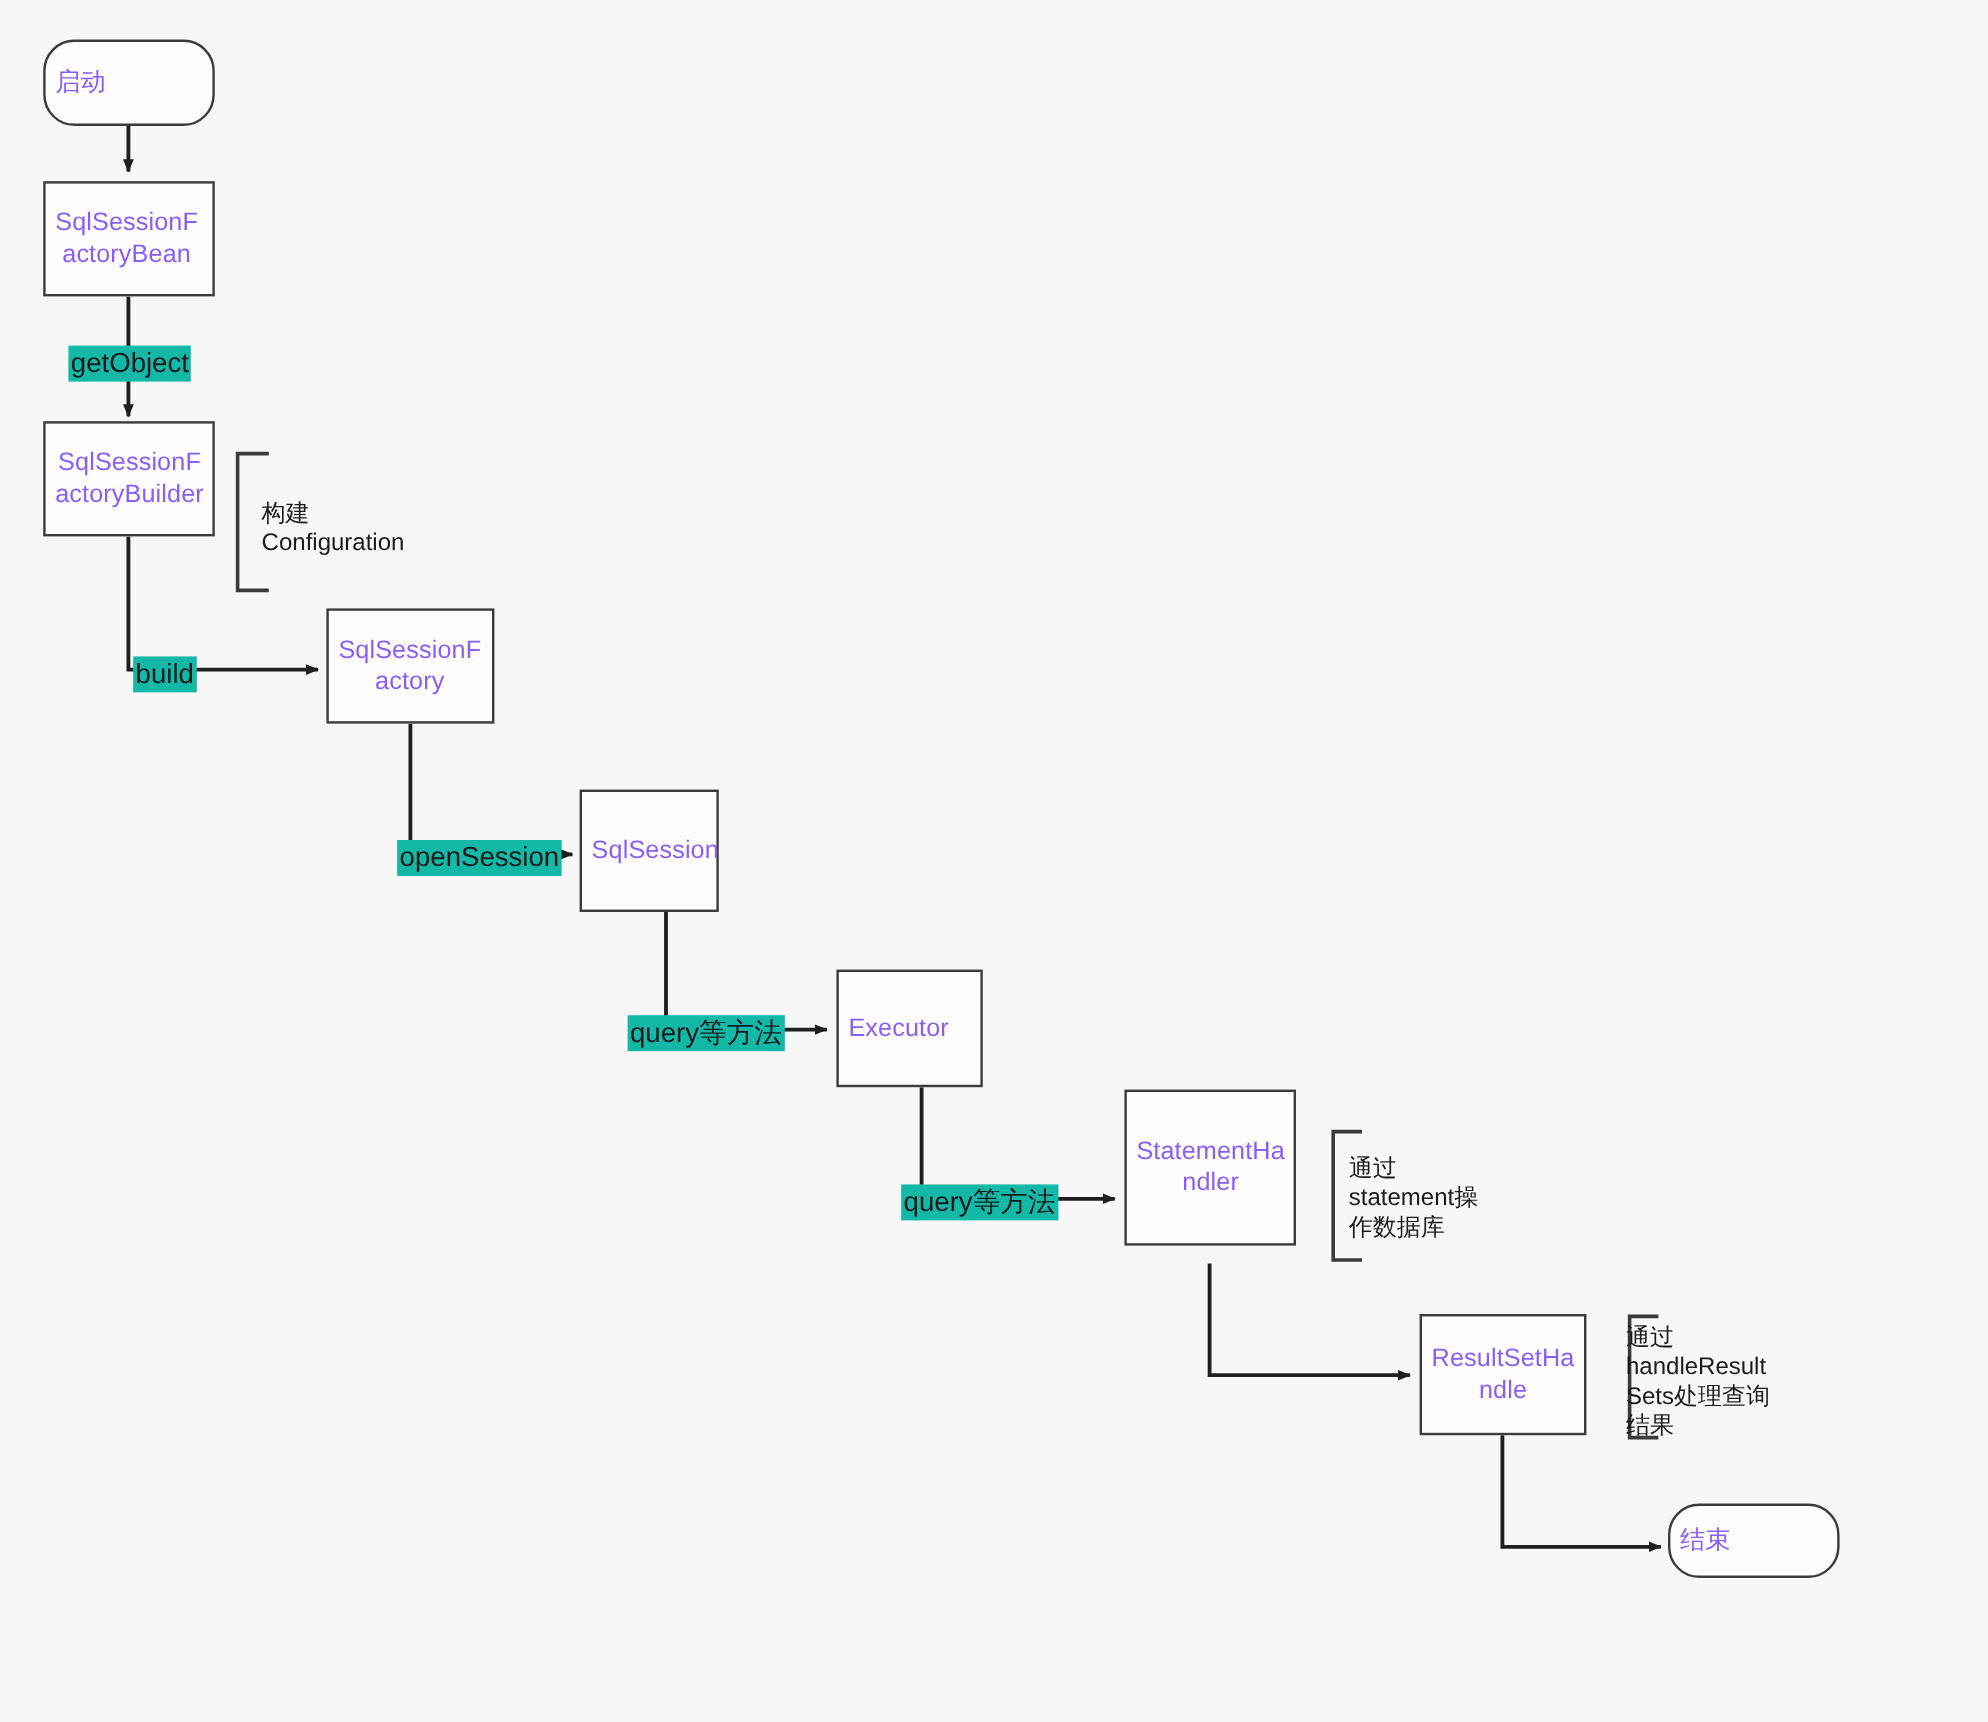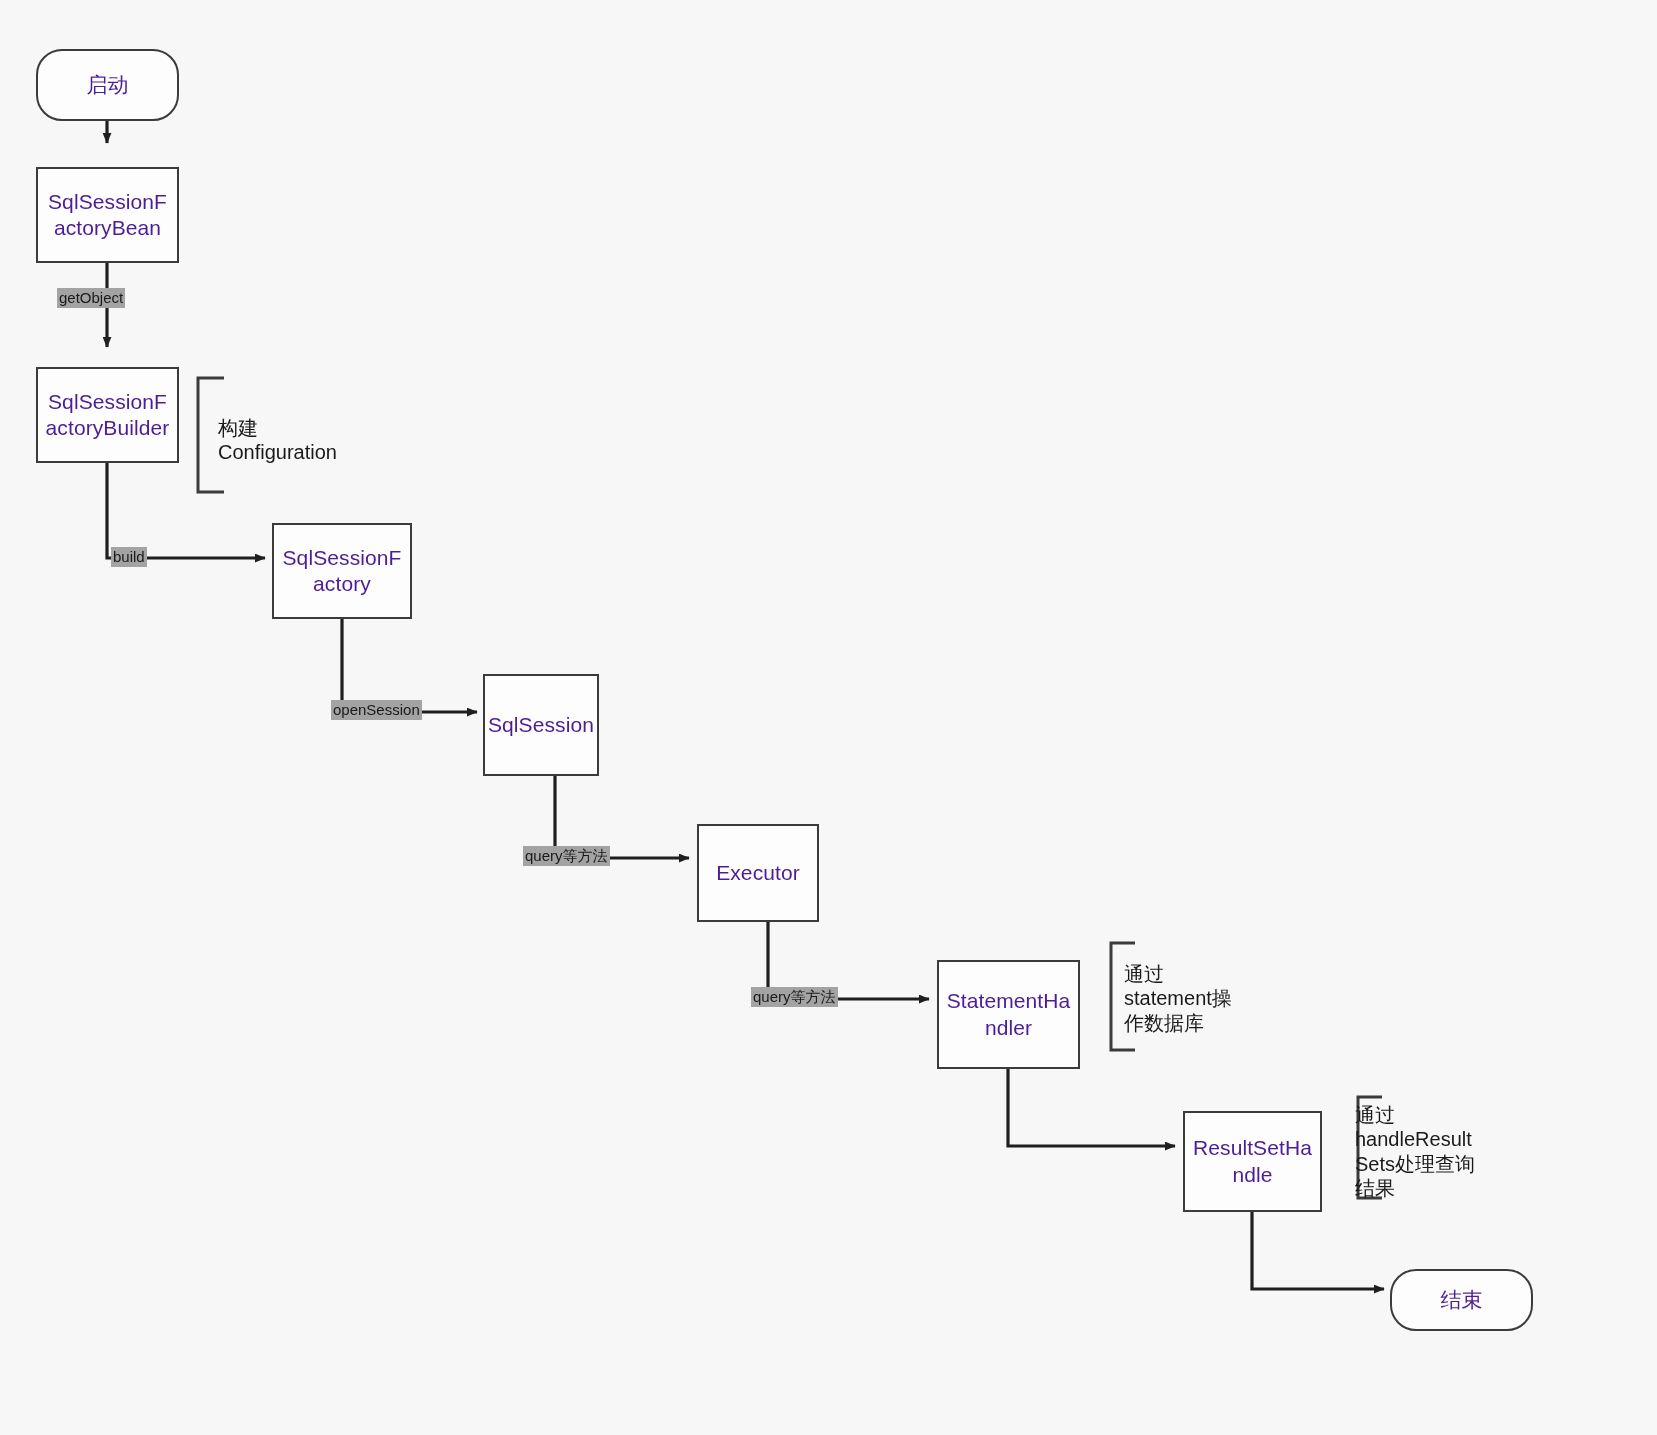--- a/index.html
+++ b/index.html
@@ -20,45 +20,43 @@
     width: 1657px;
     height: 1435px;
   }
   .node {
     position: absolute;
     box-sizing: border-box;
     background: #fdfdfd;
     border: 2.5px solid #3b3b3b;
     display: flex;
     align-items: center;
-    justify-content: center;
     text-align: center;
-    color: #4c1d95;
+    color: #8b5cf6;
     font-size: 21px;
     line-height: 1.25;
     letter-spacing: 0.1px;
     z-index: 3;
-    margin-top: 16px;
   }
   .node.terminal {
     border-radius: 26px;
     border-width: 2.5px;
   }
   .node .label {
     display: block;
     padding: 0 8px;
     white-space: pre-line;
   }
   .edge-label {
     position: absolute;
     color: #1a1a1a;
-    font-size: 15px;
+    font-size: 23px;
     line-height: 1.2;
     white-space: nowrap;
-    background: #a3a3a3;
+    background: #14b8a6;
     padding: 1px 2px;
     z-index: 4;
   }
   .note {
     position: absolute;
     color: #1a1a1a;
     font-size: 20px;
     line-height: 1.22;
     text-align: left;
     white-space: pre-line;
@@ -138,21 +136,21 @@
   </div>
 
   <div class="node" style="left:483px; top:658px; width:116px; height:102px;">
     <span class="label">SqlSession</span>
   </div>
 
   <div class="node" style="left:697px; top:808px; width:122px; height:98px;">
     <span class="label">Executor</span>
   </div>
 
-  <div class="node" style="left:937px; top:944px; width:143px; height:109px;">
+  <div class="node" style="left:937px; top:908px; width:143px; height:130px;">
     <span class="label">StatementHa
 ndler</span>
   </div>
 
   <div class="node" style="left:1183px; top:1095px; width:139px; height:101px;">
     <span class="label">ResultSetHa
 ndle</span>
   </div>
 
   <div class="node terminal" style="left:1390px; top:1253px; width:143px; height:62px;">

